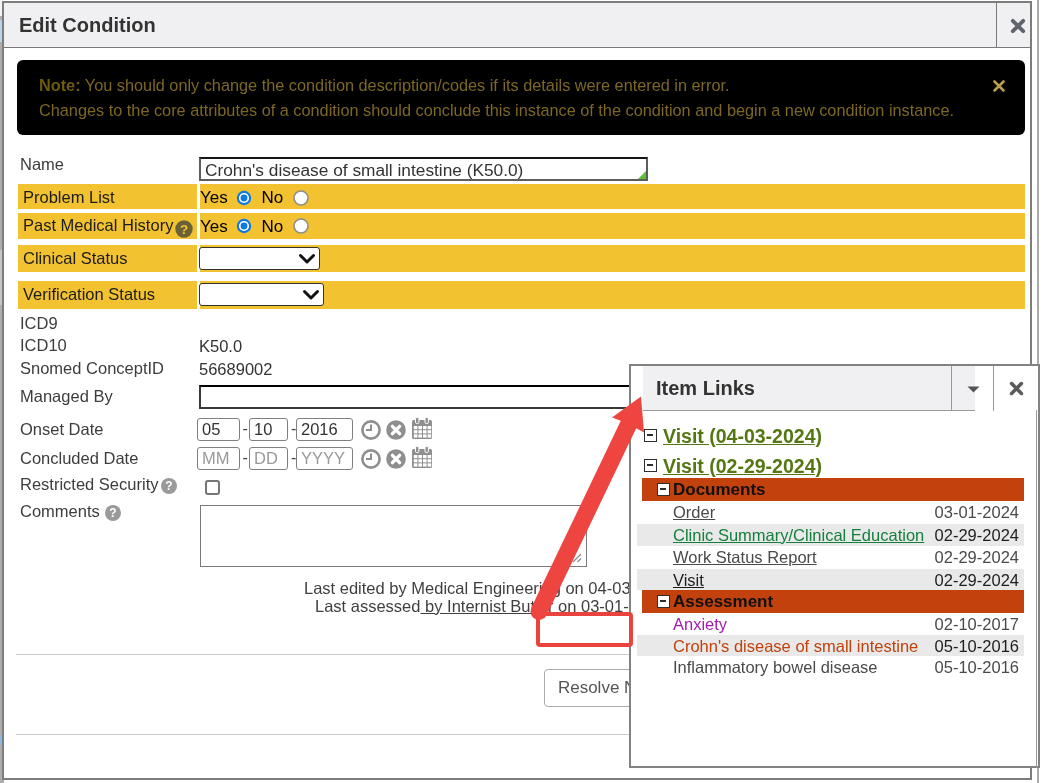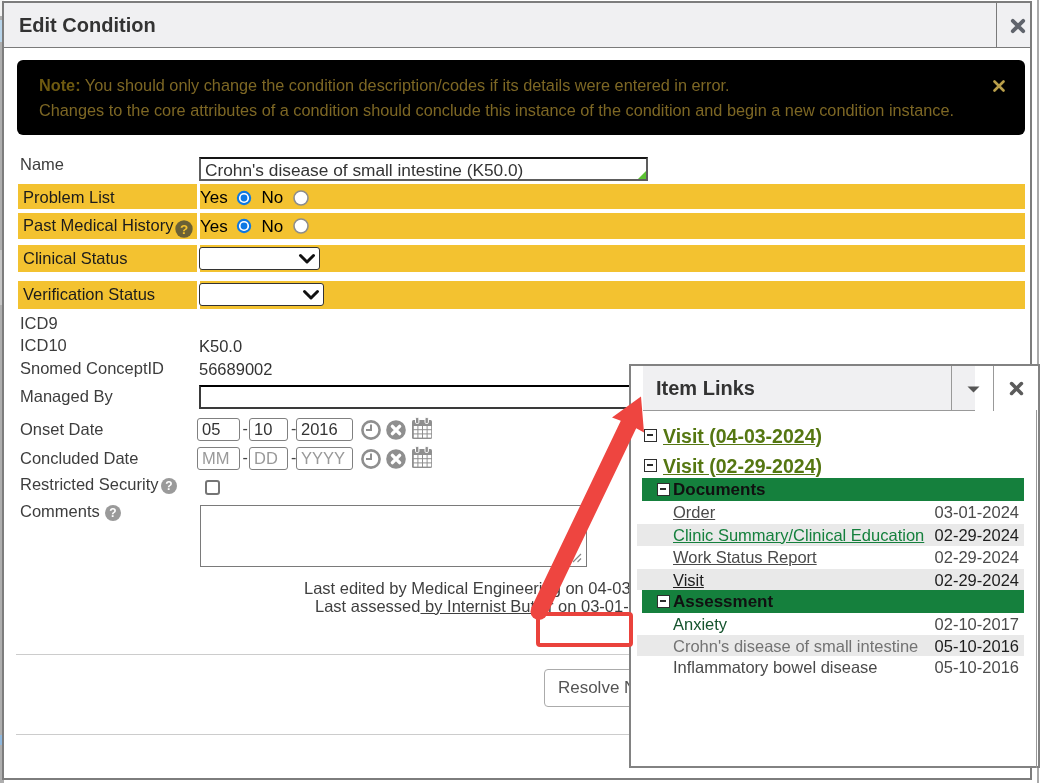--- a/index.html
+++ b/index.html
@@ -50,21 +50,21 @@
              border-bottom:1px solid #999; }
   #pophead .title { position:absolute; left:13px; top:11px; font-size:20px;
                     font-weight:bold; color:#333; }
   #popbtn1 { left:320px; top:0; width:42px; height:45px; border-left:1px solid #999; }
   #popbtn2 { left:362px; top:0; width:45px; height:45px; border-left:1px solid #999; }
   #poptree { left:0px; top:44px; width:406px; height:358px; border-right:1px solid #999; }
 
   .trow { position:absolute; left:6px; width:387px; height:23px; font-size:16.5px; }
   .trow .nm { position:absolute; left:36px; top:2px; white-space:nowrap; }
   .trow .dt { position:absolute; right:5px; top:2px; }
-  .blue { background:#15803d;padding-left:22px; }
+  .blue { background:#c2410c;padding-left:22px; }
   .gray { background:#e9e9e9; }
 
   .mbox { position:absolute; width:13px; height:13px; background:#fff;
           border:1.5px solid #2e2e2e; }
   .mbox:after { content:""; position:absolute; left:2px; top:4px; width:6px;
                 height:2px; background:#2e2e2e; }
 
   .vlink { position:absolute; font-size:19.5px; font-weight:bold; color:#557712;
            text-decoration:underline; white-space:nowrap; }
 
@@ -284,25 +284,25 @@
       </div>
       <div class="trow gray" style="top:159px;height:21px;">
         <span class="nm"><a class="gl" style="color:#1d1d1d;">Visit</a></span>
           <span class="dt" style="color:#1d1d1d;">02-29-2024</span>
       </div>
       <div class="trow blue" style="left:10.5px;top:180px;width:382.5px;height:23px;">
         <span class="mbox" style="left:15px;top:4.5px;"></span>
         <span style="position:absolute;left:31.5px;top:2px;font-size:17px;font-weight:bold;color:#111;">Assessment</span>
       </div>
       <div class="trow" style="top:203px;height:22px;">
-        <span class="nm" style="color:#14532d;">Anxiety</span>
+        <span class="nm" style="color:#a21caf;">Anxiety</span>
           <span class="dt" style="color:#4a4a4a;">02-10-2017</span>
       </div>
       <div class="trow gray" style="top:225px;height:21px;">
-        <span class="nm" style="color:#737373;">Crohn's disease of small intestine</span>
+        <span class="nm" style="color:#c2410c;">Crohn's disease of small intestine</span>
           <span class="dt" style="color:#1d1d1d;">05-10-2016</span>
       </div>
       <div class="trow" style="top:246px;height:23px;">
         <span class="nm" style="color:#4a4a4a;">Inflammatory bowel disease</span>
           <span class="dt" style="color:#4a4a4a;">05-10-2016</span>
       </div>
     </div>
   </div>
 
   <div class="abs" style="left:535.5px;top:611.5px;width:97.5px;height:35px;border:4.5px solid #ea423c;border-radius:4px;z-index:10;"></div>

